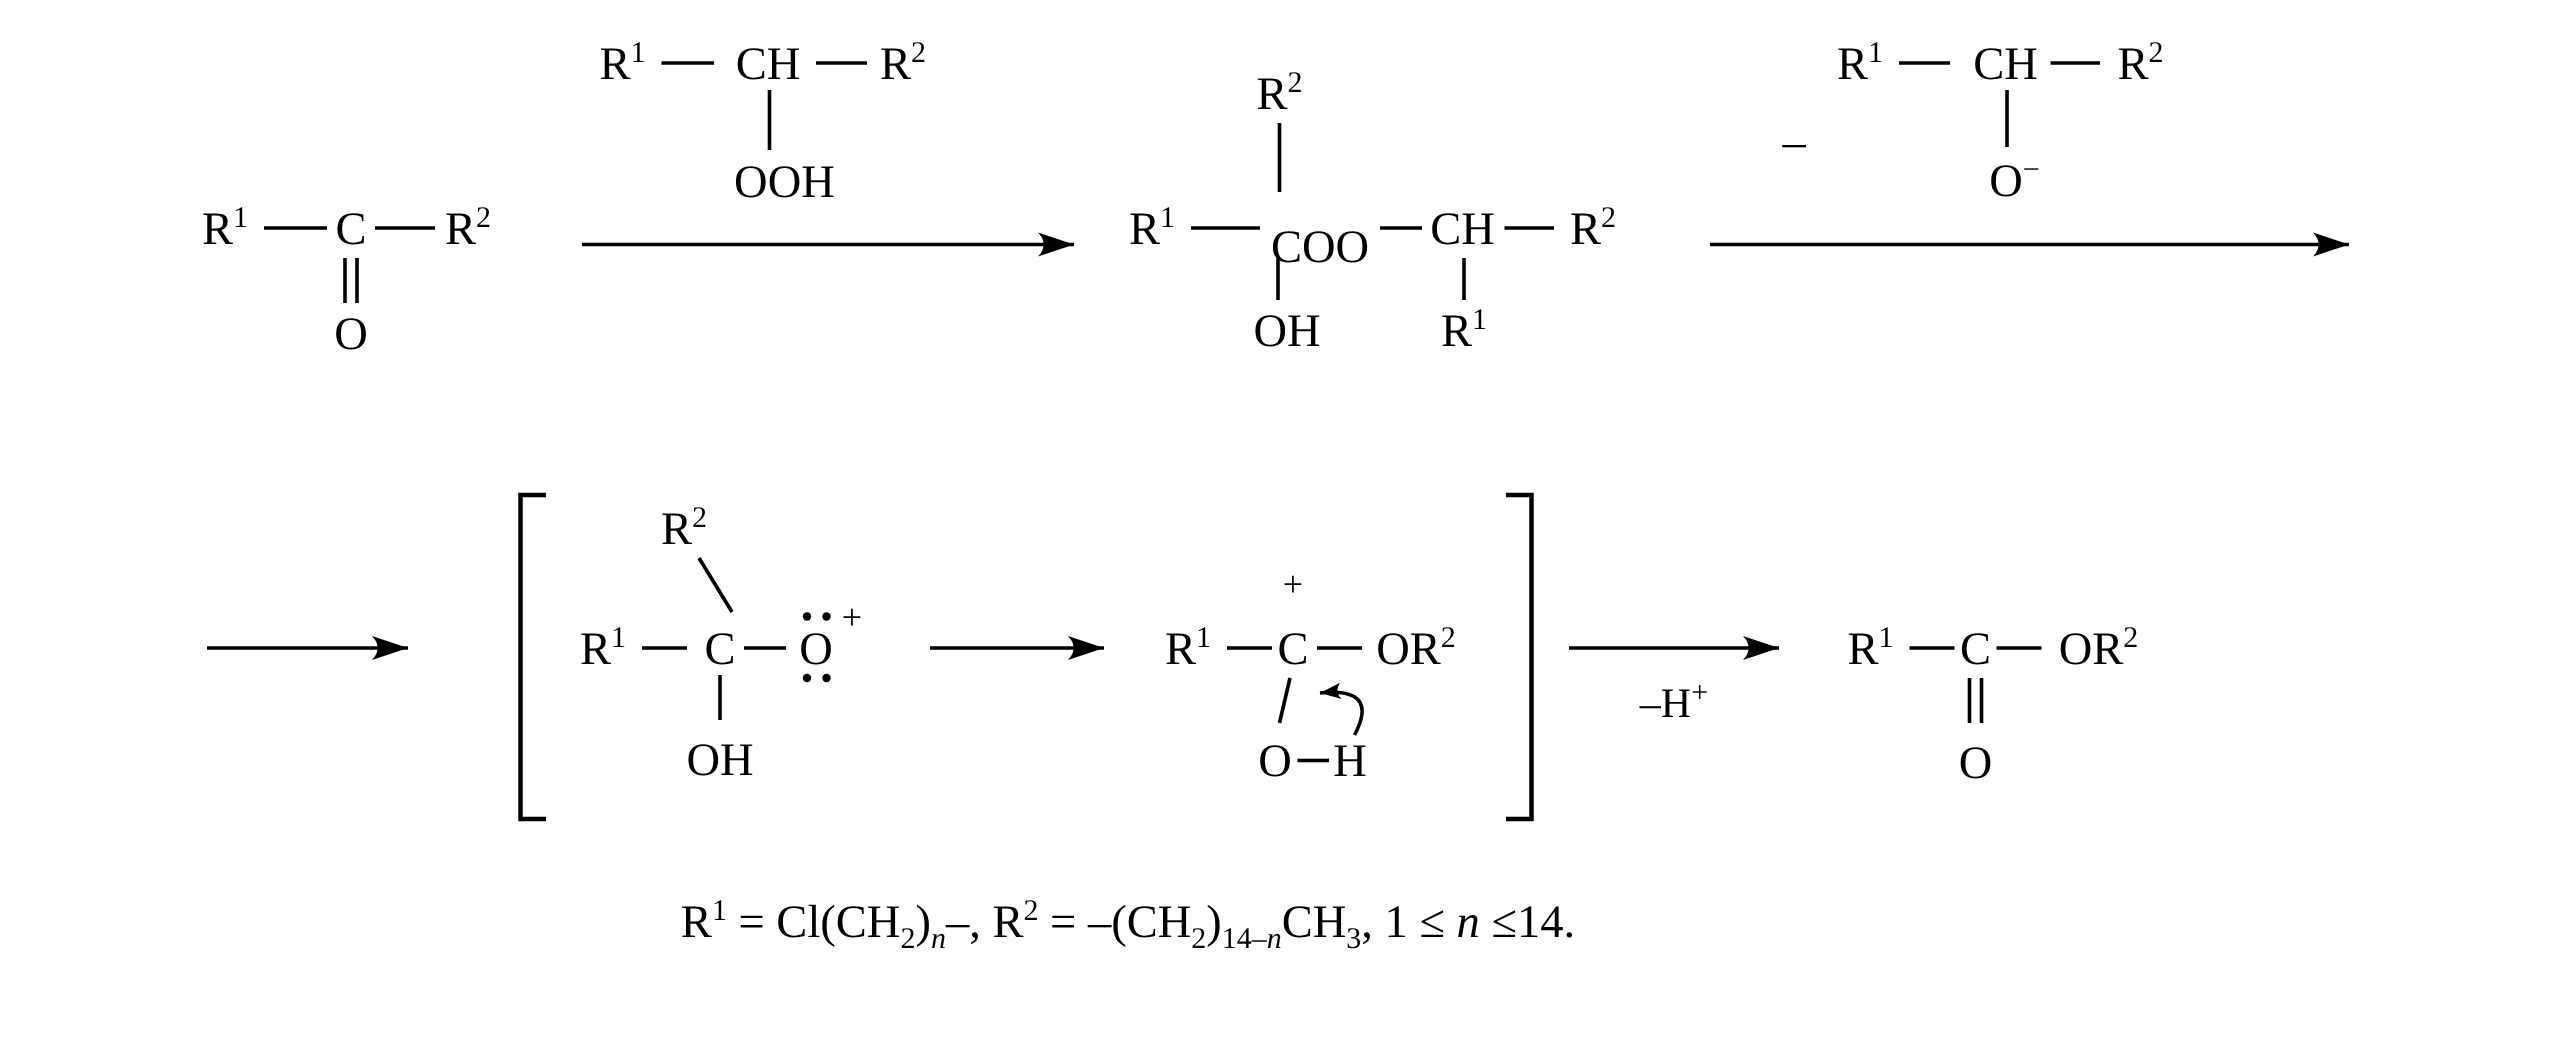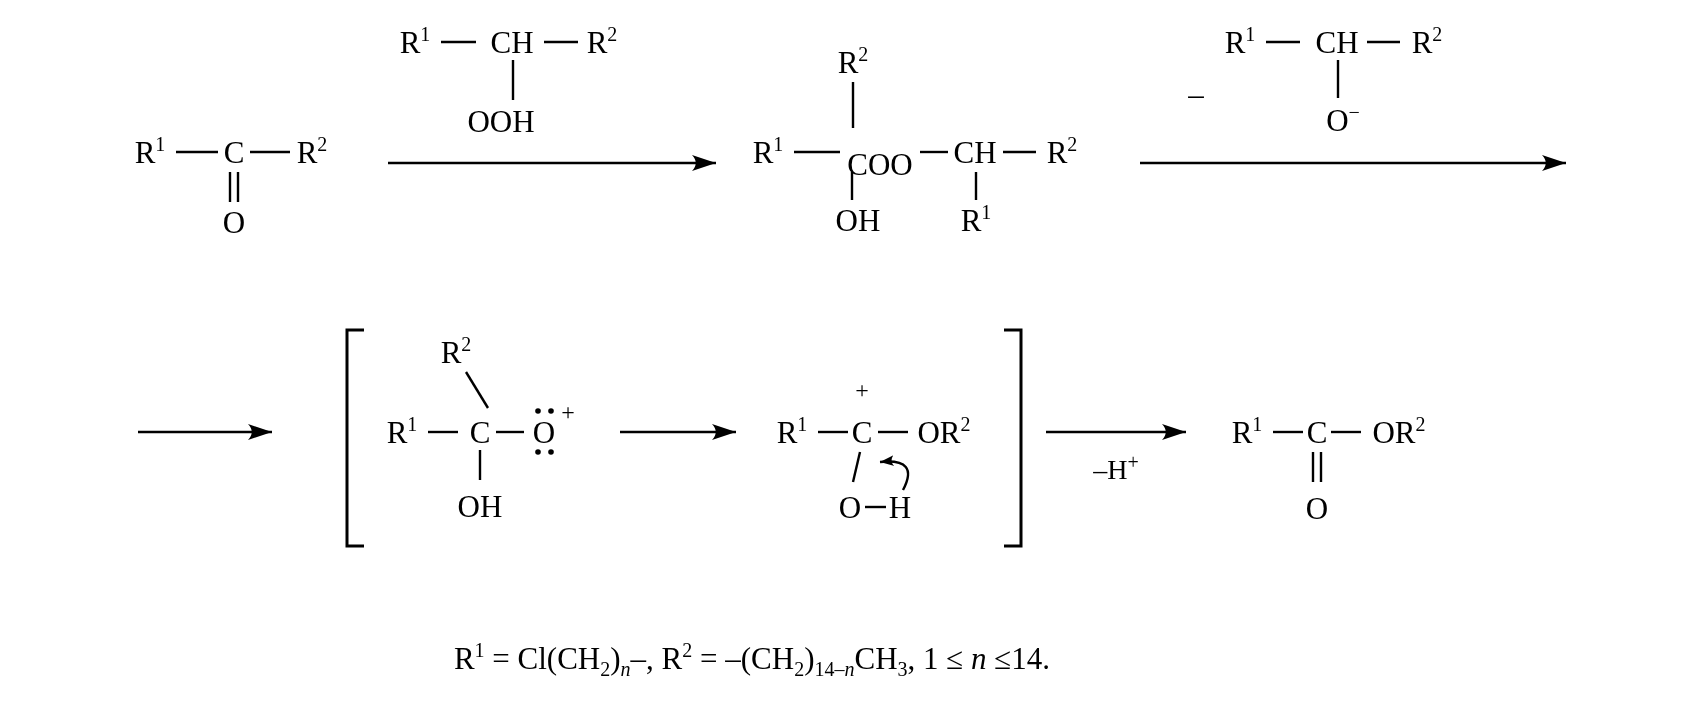--- a/index.html
+++ b/index.html
@@ -21,21 +21,21 @@
     position:absolute;
     transform:translate(-50%,-50%);
     font-size:31px;
     line-height:1;
     white-space:nowrap;
   }
   .lbl sup{font-size:20px; line-height:0;}
   .lbl sub{font-size:20px; line-height:0;}
   .sm{font-size:24px;}
   .it{font-style:italic;}
-  .caption{font-size:31px;margin-top:44px;}
+  .caption{font-size:31px;}
 </style>
 </head>
 <body>
 
 <div class="canvas">
 
   <svg class="lines" viewBox="0 0 1700 708" xmlns="http://www.w3.org/2000/svg" stroke="#000" stroke-width="2.4" fill="none">
     <defs>
       <marker id="arrow" markerUnits="userSpaceOnUse" markerWidth="26" markerHeight="18" refX="24" refY="9" orient="auto">
         <path d="M0,1 L24,9 L0,17 C5,12 5,6 0,1 z" fill="#000" stroke="none"></path>
@@ -100,21 +100,21 @@
   </svg>
 
   <div class="lbl" style="left:150px; top:152px;"><span>R</span><sup>1</sup></div>
   <div class="lbl" style="left:234px; top:152px;"><span>C</span></div>
   <div class="lbl" style="left:312px; top:152px;"><span>R</span><sup>2</sup></div>
   <div class="lbl" style="left:234px; top:222px;"><span>O</span></div>
 
   <div class="lbl" style="left:415px; top:42px;"><span>R</span><sup>1</sup></div>
   <div class="lbl" style="left:512px; top:42px;"><span>CH</span></div>
   <div class="lbl" style="left:602px; top:42px;"><span>R</span><sup>2</sup></div>
-  <div class="lbl" style="left:501px; top:121px;"><span>OOH</span></div>
+  <div class="lbl" style="left:523px; top:121px;"><span>OOH</span></div>
 
   <div class="lbl" style="left:853px; top:62px;"><span>R</span><sup>2</sup></div>
   <div class="lbl" style="left:768px; top:152px;"><span>R</span><sup>1</sup></div>
   <div class="lbl" style="left:880px; top:164px;"><span>COO</span></div>
   <div class="lbl" style="left:975px; top:152px;"><span>CH</span></div>
   <div class="lbl" style="left:1062px; top:152px;"><span>R</span><sup>2</sup></div>
   <div class="lbl" style="left:858px; top:220px;"><span>OH</span></div>
   <div class="lbl" style="left:976px; top:220px;"><span>R</span><sup>1</sup></div>
 
   <div class="lbl" style="left:1196px; top:94px;"><span>–</span></div>

